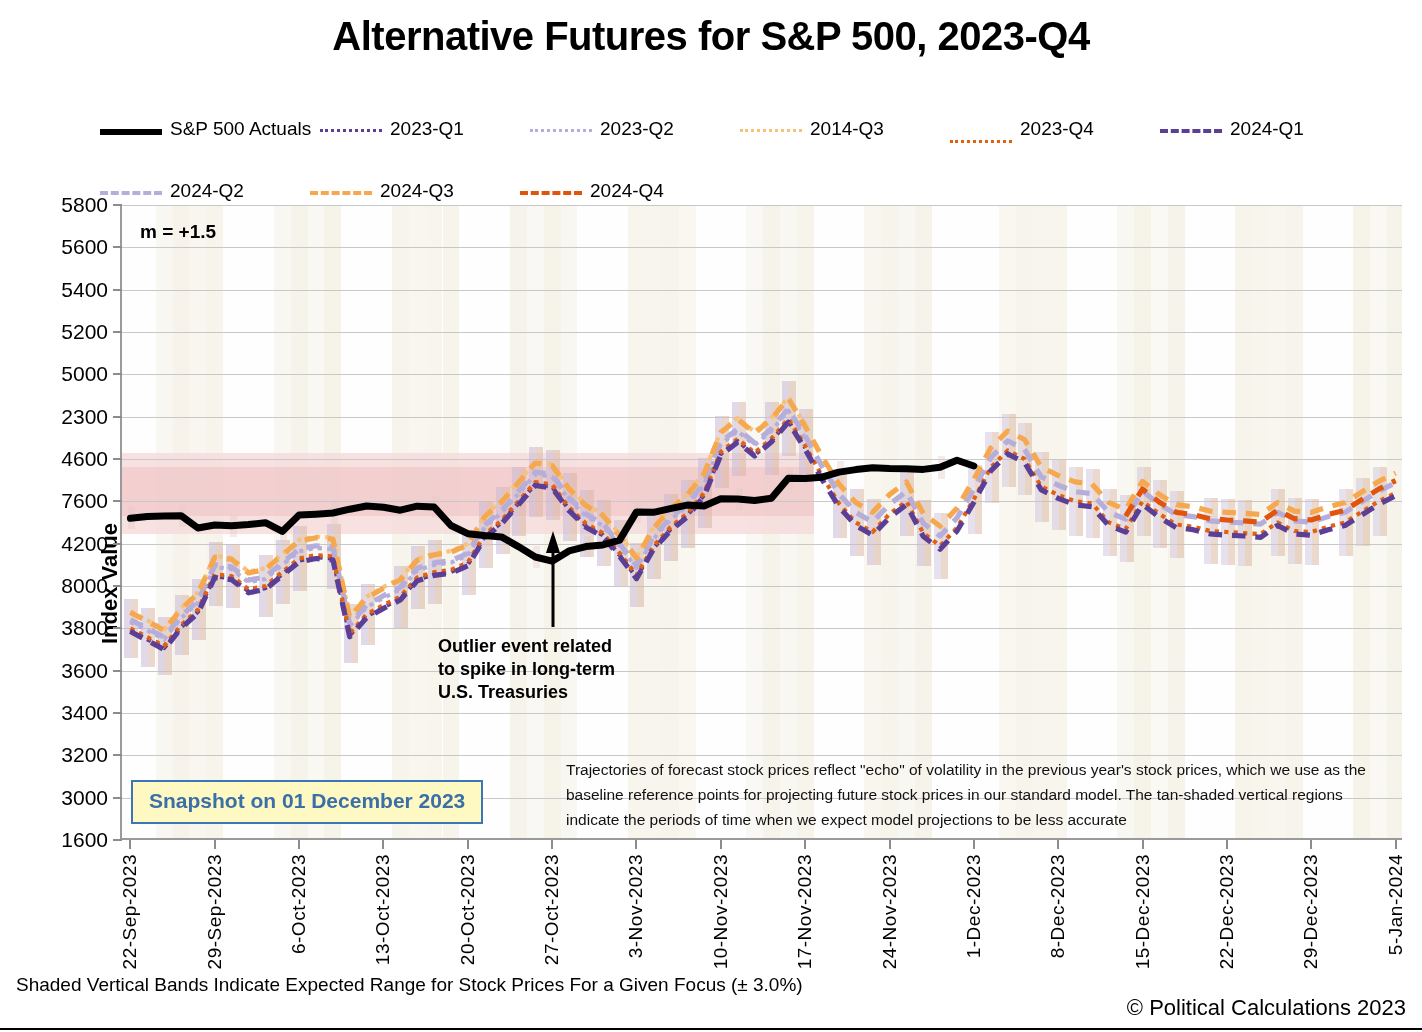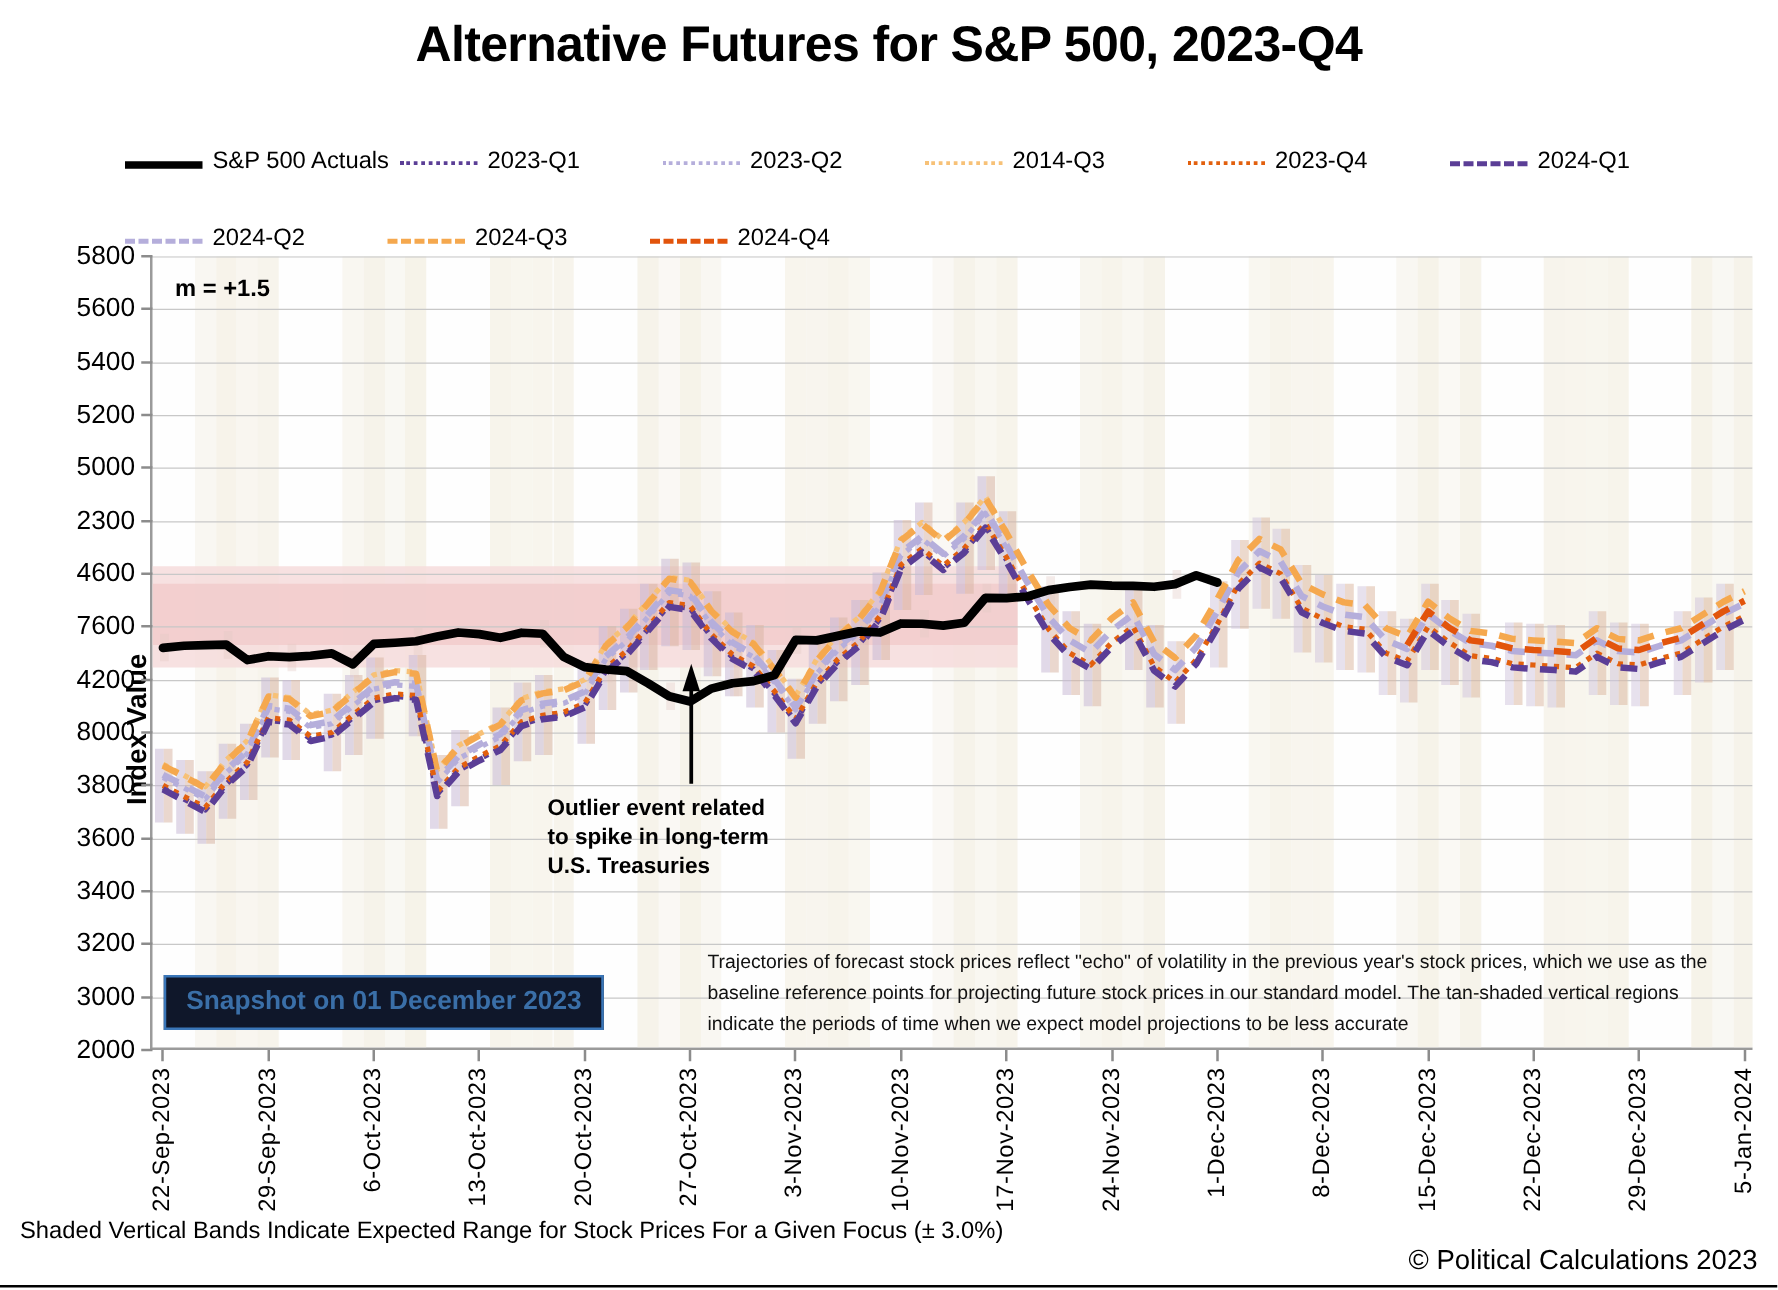--- a/index.html
+++ b/index.html
@@ -69,21 +69,21 @@
     font-size:19px;color:#000;white-space:nowrap;
     writing-mode:vertical-rl;transform:rotate(180deg);
     letter-spacing:0.5px;
   }
 
   
   .mlabel{position:absolute;left:18px;top:16px;font-size:19px;font-weight:bold;color:#000;}
   .callout{position:absolute;left:316px;top:430px;font-size:18px;font-weight:bold;color:#000;line-height:1.28;}
   .snapshot{
     position:absolute;left:9px;top:575px;
-    border:2px solid #3a76b8;background:#0f172a;
+    border:2px solid #3a76b8;background:#fef9c3;
     padding:7px 16px 9px 16px;
     font-size:21px;font-weight:bold;color:#3a6fa8;white-space:nowrap;
   }
   .note{
     position:absolute;left:444px;top:552px;width:826px;
     font-size:15.5px;color:#111;line-height:1.62;
   }
 
   
   .footer{position:absolute;left:16px;top:972px;font-size:19px;color:#000;line-height:1.42;}
@@ -116,21 +116,21 @@
             <i style="border-top: 3px dotted rgb(181, 174, 219);"></i>
           </span>
           <span class="legend-label">2023-Q2</span>
         </div>
         <div class="legend-item" style="position: absolute; left: 640px; top: 0px;">
           <span class="swatch">
             <i style="border-top: 3px dotted rgb(247, 193, 119);"></i>
           </span>
           <span class="legend-label">2014-Q3</span>
         </div>
-        <div class="legend-item" style="position: absolute; left: 850px; top: 0px;">
+        <div class="legend-item" style="position: absolute; left: 850px; top: 0px; align-items: flex-end;">
           <span class="swatch">
             <i style="border-top: 3px dotted rgb(226, 96, 14);"></i>
           </span>
           <span class="legend-label">2023-Q4</span>
         </div>
         <div class="legend-item" style="position: absolute; left: 1060px; top: 0px;">
           <span class="swatch">
             <i style="border-top: 4px dashed rgb(91, 62, 150);"></i>
           </span>
           <span class="legend-label">2024-Q1</span>
@@ -397,21 +397,21 @@
       <div>U.S. Treasuries</div>
     </div>
 
     <div class="snapshot">Snapshot on 01 December 2023</div>
 
     <div class="note">Trajectories of forecast stock prices reflect "echo" of volatility in  the previous year's stock prices, which we use as the baseline reference points for projecting future stock prices in our standard model.   The tan-shaded vertical regions indicate the periods of time when we expect model projections to be less accurate</div>
 
     <div class="yaxis-title">Index Value</div>
     <div id="yaxis">
         <div class="ytick" style="top: 634px;"></div>
-        <div class="ylab" style="top: 635px;">2000</div>
+        <div class="ylab" style="top: 635px;">1600</div>
         <div class="ytick" style="top: 591.667px;"></div>
         <div class="ylab" style="top: 592.667px;">3000</div>
         <div class="ytick" style="top: 549.333px;"></div>
         <div class="ylab" style="top: 550.333px;">3200</div>
         <div class="ytick" style="top: 507px;"></div>
         <div class="ylab" style="top: 508px;">3400</div>
         <div class="ytick" style="top: 464.667px;"></div>
         <div class="ylab" style="top: 465.667px;">3600</div>
         <div class="ytick" style="top: 422.333px;"></div>
         <div class="ylab" style="top: 423.333px;">3800</div>

